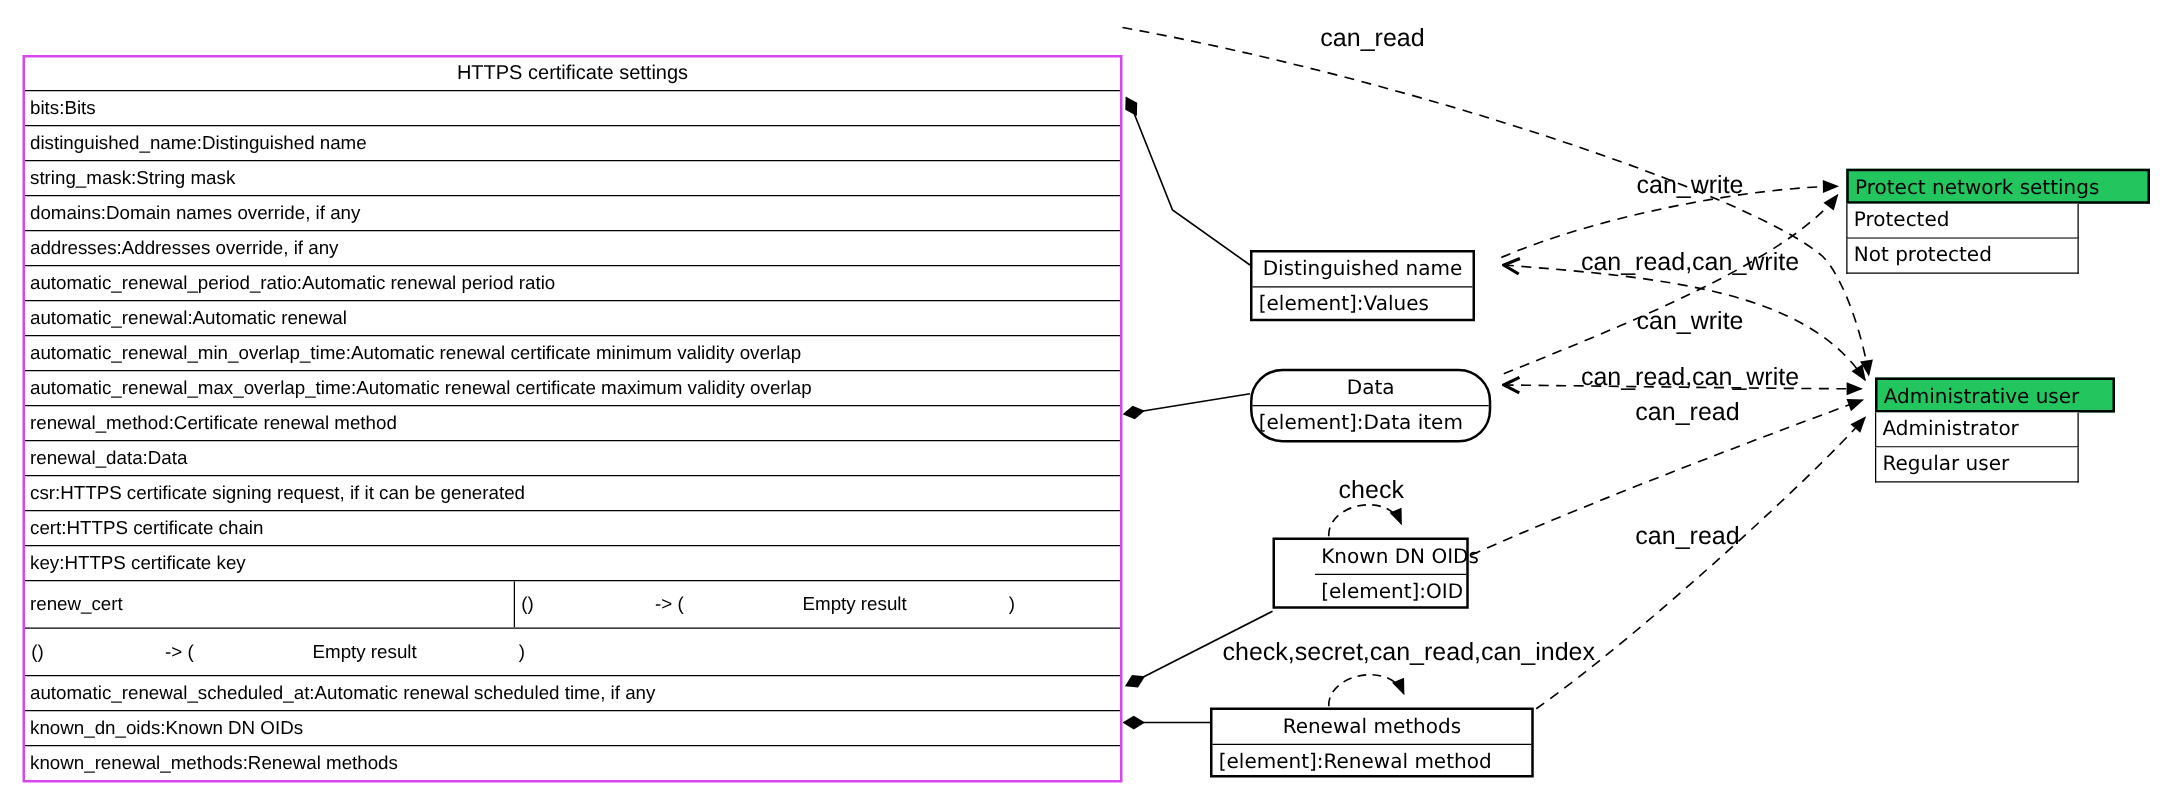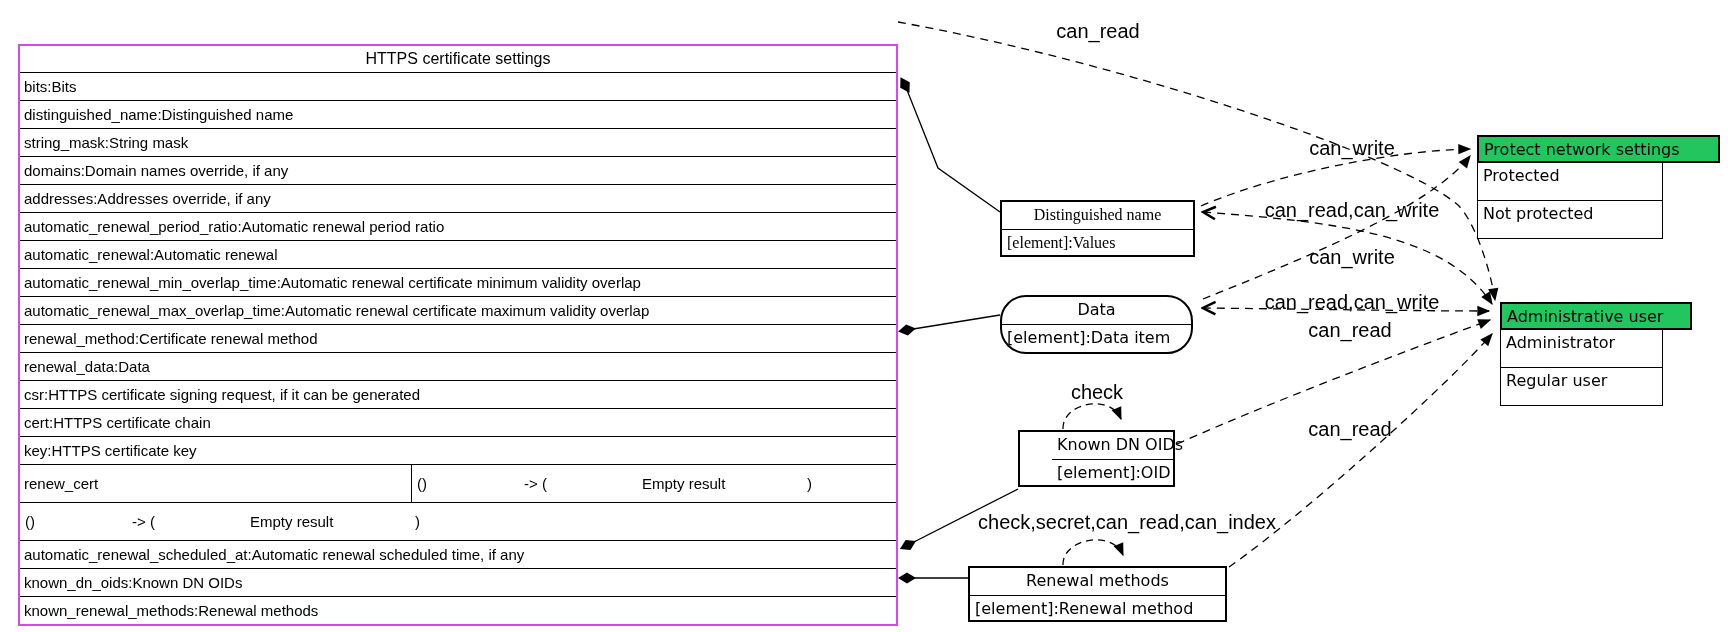--- a/index.html
+++ b/index.html
@@ -24,21 +24,21 @@
   .sub { position:absolute; border:2px solid #000; box-sizing:border-box; background:#fff;
          font-family:"DejaVu Sans","Liberation Sans",sans-serif; font-size:16px; }
   .sub .st { height:27px; line-height:25px; text-align:center; border-bottom:1px solid #000;
              padding:0 5px; white-space:nowrap; }
   .sub .se { height:26px; line-height:25px; padding:0 5px; white-space:nowrap; }
 
   
   .enumbox { position:absolute; font-family:"DejaVu Sans","Liberation Sans",sans-serif; font-size:16px; }
   .enum-title { border:2px solid #000; height:28px; line-height:25px; padding:0 5px;
                 box-sizing:border-box; background:#22c55e; white-space:nowrap; }
-  .enum-val { border:1px solid #000; border-top:none; height:38px; line-height:26px;
+  .enum-val { border:1px solid #000; border-top:none; height:28px; line-height:26px;
               padding:0 5px; box-sizing:border-box; background:#fff; white-space:nowrap; }
 
   
   .elabel { position:absolute; font-family:Liberation Sans, sans-serif;
             font-size:20px; white-space:nowrap; transform:translateX(-50%); }
 </style>
 </head>
 <body>
 
 <div class="canvas">
@@ -107,21 +107,21 @@
             <span style="left: 230px;">Empty result</span>
             <span style="left: 395px;">)</span>
           </div>
         </div>
         <div class="trow">automatic_renewal_scheduled_at:Automatic renewal scheduled time, if any</div>
         <div class="trow">known_dn_oids:Known DN OIDs</div>
         <div class="trow">known_renewal_methods:Renewal methods</div>
       </div>
   </div>
 
-  <div class="sub" style="left:1000px; top:200px; width:195px; height:57px;font-family:Liberation Serif, serif;">
+  <div class="sub" style="left:1000px; top:200px; width:180px; height:57px;">
     <div class="st">Distinguished name</div>
     <div class="se">[element]:Values</div>
   </div>
 
   <div class="sub" style="left:1000px; top:295px; width:193px; height:59px;border-radius:26px;">
     <div class="st">Data</div>
     <div class="se">[element]:Data item</div>
   </div>
 
   <div class="sub" style="left:1018px; top:430px; width:157px; height:57px;padding-left:32px;">

